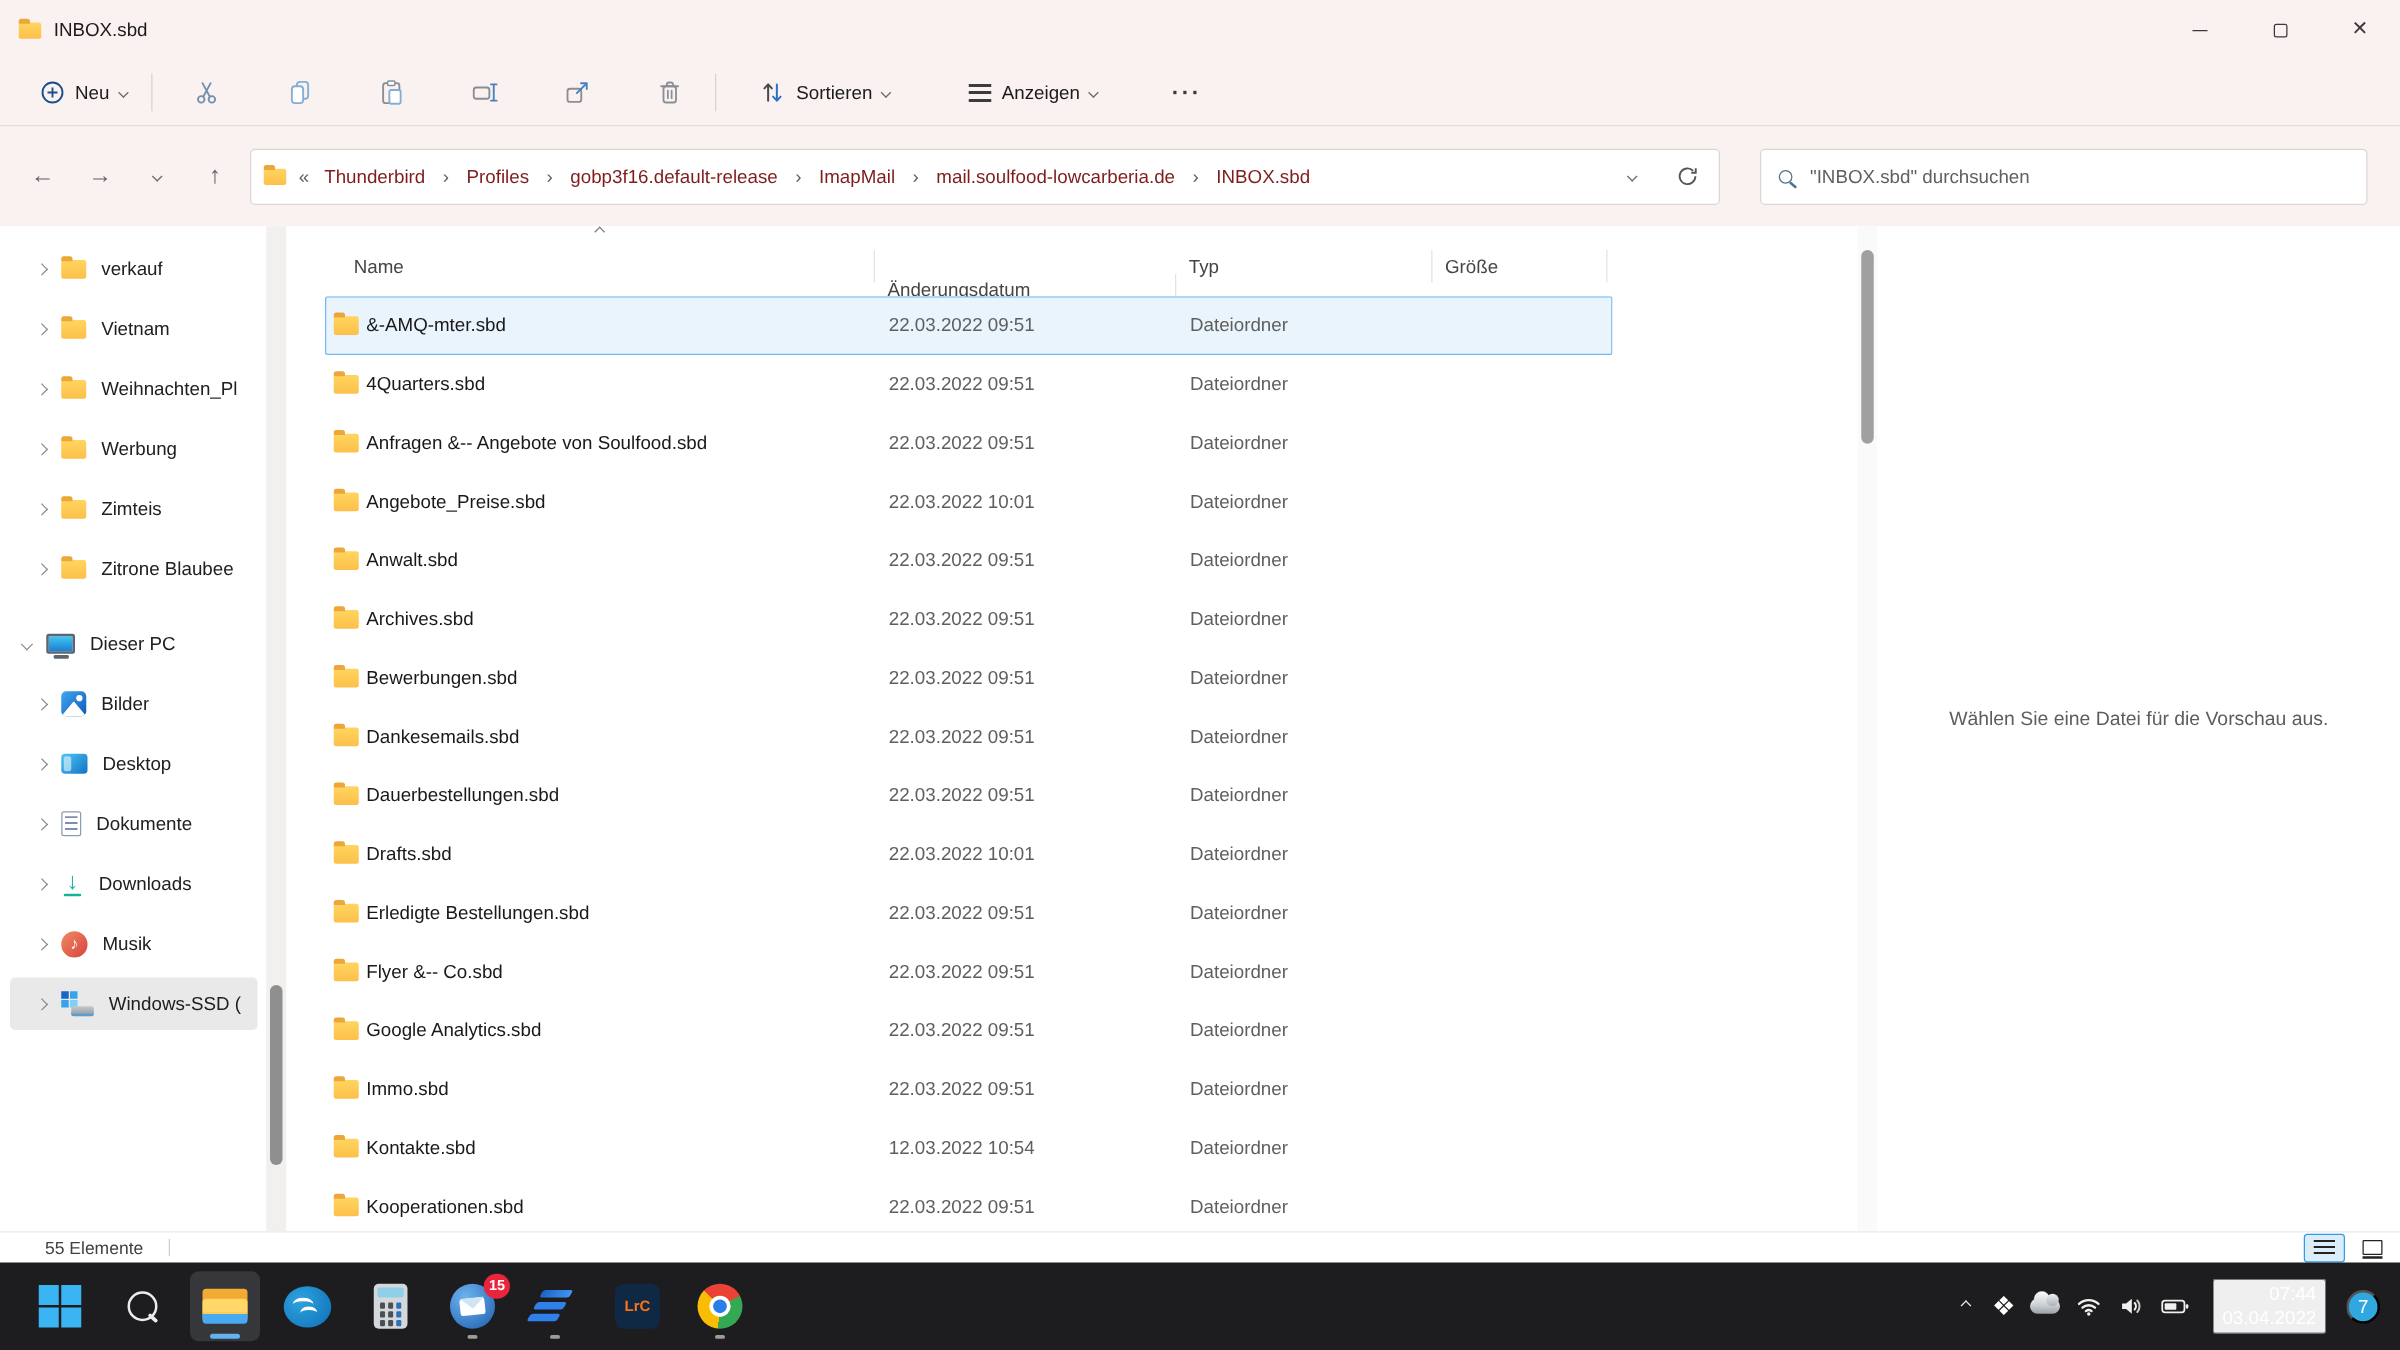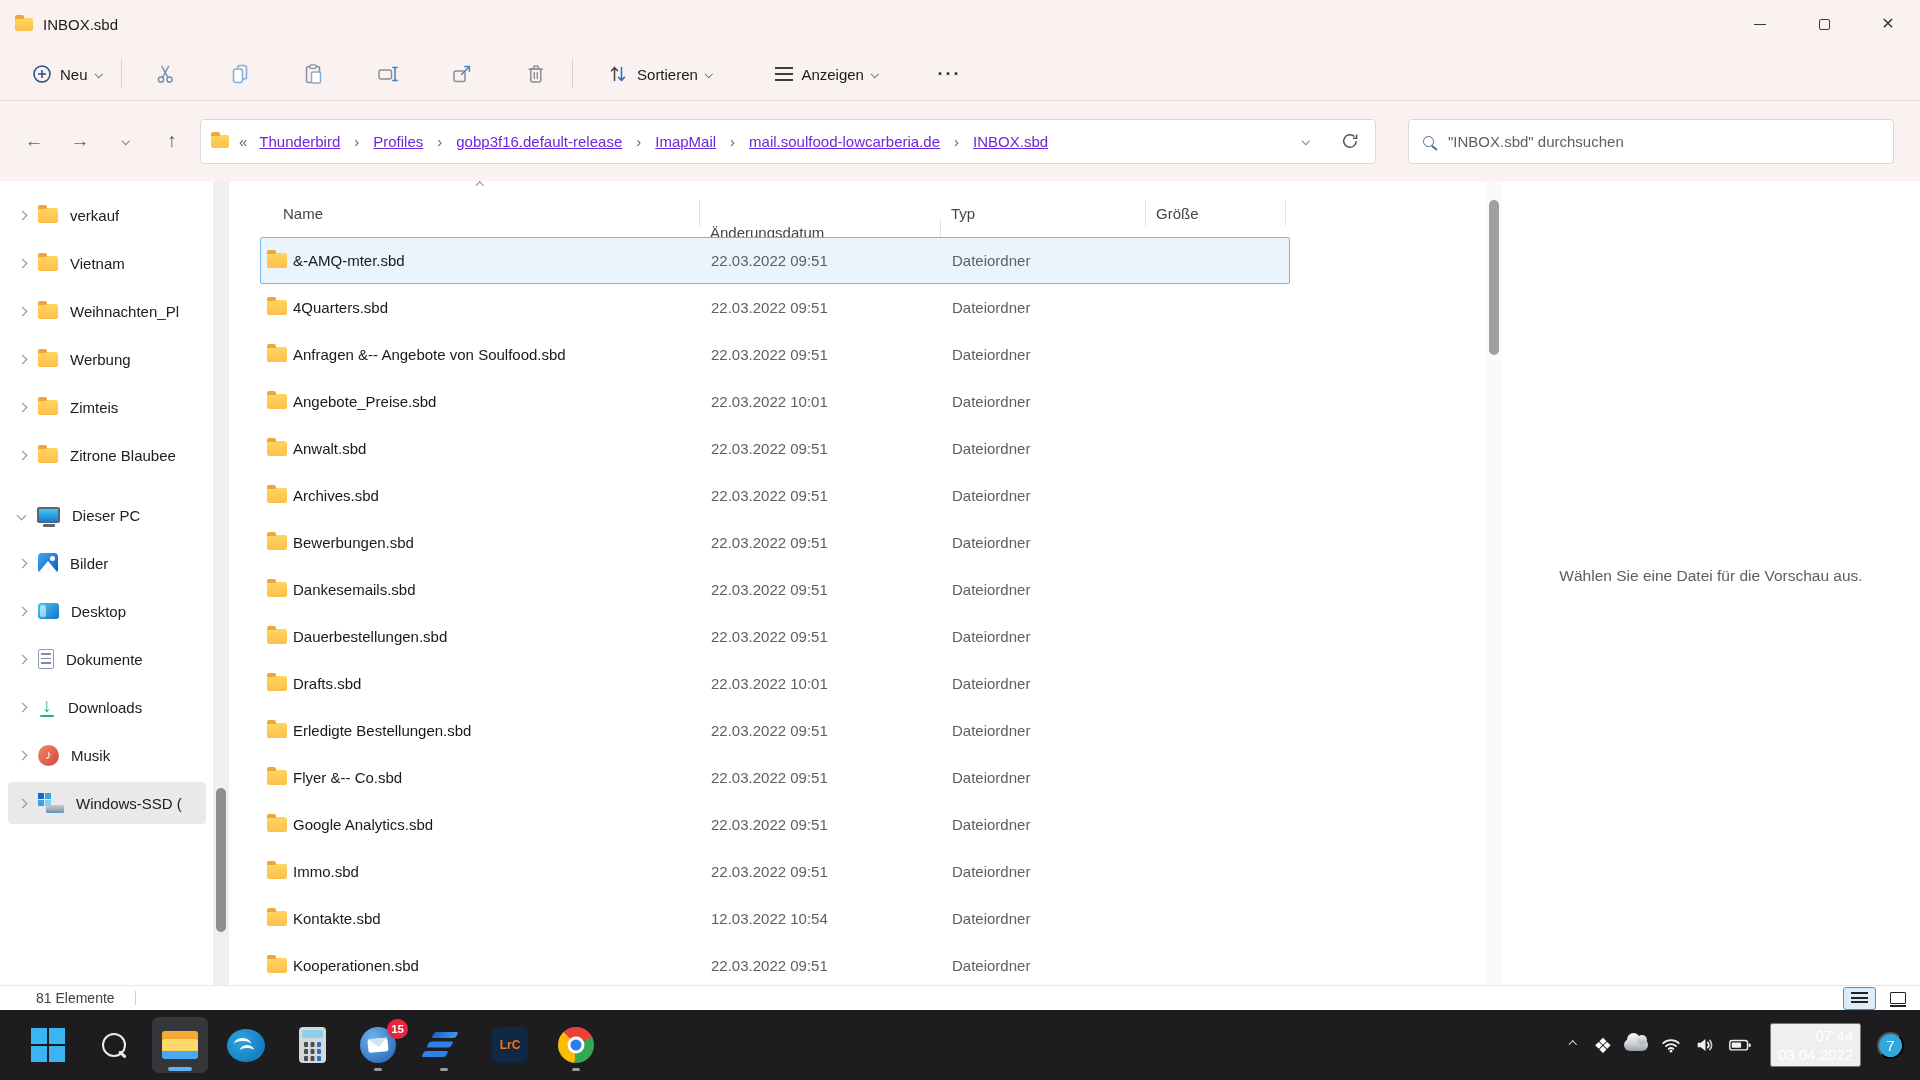--- a/index.html
+++ b/index.html
@@ -36,35 +36,35 @@
   .folder::before{content:"";position:absolute;left:0;top:-3px;width:9px;height:4px;border-radius:2px 2px 0 0;background:#eda63a;}
   .folder.f18{width:18px;height:13px;}
 
   
   .addrrow{position:absolute;left:0;top:101px;width:1920px;height:80px;display:flex;align-items:center;}
   .navbtns{display:flex;align-items:center;gap:6px;margin-left:14px;}
   .navbtn{width:40px;height:36px;border:0;background:transparent;display:flex;align-items:center;justify-content:center;color:#5f6368;font-size:19px;border-radius:4px;cursor:default;}
   .addrbox{margin-left:8px;width:1176px;height:45px;background:#fff;border:1px solid #ddd6d4;border-radius:4px;display:flex;align-items:center;padding:0 10px;}
   .addr-overflow{color:#5f5f5f;font-size:15px;margin:0 6px 0 10px;}
   .crumbs{display:flex;align-items:center;flex:1;overflow:hidden;}
-  .crumb{font-size:15px;color:#6d28d9;padding:4px 6px;border-radius:3px;white-space:nowrap;text-decoration:underline;}
+  .crumb{font-size:15px;color:#7f1d1d;padding:4px 6px;border-radius:3px;white-space:nowrap;}
   .crumb-sep{color:#5f5f5f;font-size:15px;padding:0 8px;}
   .addr-right{display:flex;align-items:center;gap:14px;margin-left:auto;}
   .searchbox{margin-left:32px;width:486px;height:45px;background:#fff;border:1px solid #ddd6d4;border-radius:4px;display:flex;align-items:center;padding:0 14px;gap:12px;}
   .searchbox input{border:0;outline:0;flex:1;font-size:15px;color:#333;background:transparent;}
   .searchbox input::placeholder{color:#5f5f5f;opacity:1;}
   .mag{position:relative;display:inline-block;width:11px;height:11px;border:1.7px solid #51708e;border-radius:50%;flex:0 0 auto;}
   .mag::after{content:"";position:absolute;right:-5px;bottom:-3px;width:7px;height:1.8px;background:#51708e;transform:rotate(40deg);border-radius:1px;}
 
   
   .content{position:absolute;left:0;top:181px;width:1920px;height:804px;background:#fff;}
 
   
   .sidebar{position:absolute;left:0;top:0;width:214px;height:804px;padding-top:10px;overflow:hidden;}
-  .side-item{position:relative;height:48px;display:flex;align-items:center;gap:12px;padding-left:19px;font-size:15px;color:#202020;cursor:default;}
+  .side-item{position:relative;height:48px;display:flex;align-items:center;gap:12px;padding-left:30px;font-size:15px;color:#202020;cursor:default;}
   .side-item .chev{border-color:#8a8a8a;flex:0 0 auto;}
   .side-item.root{padding-left:18px;margin-top:12px;}
   .side-label{white-space:nowrap;overflow:hidden;}
   .side-item.hl::before{content:"";position:absolute;left:8px;right:8px;top:3px;bottom:3px;background:#e9e9e9;border-radius:4px;z-index:-1;}
   .side-item{z-index:0;}
 
   
   .si{position:relative;display:inline-block;flex:0 0 auto;}
   .ic-pc{width:23px;height:16px;border:2px solid #5b6670;border-radius:2px;background:linear-gradient(180deg,#43c6f0,#1a7fd4);}
   .ic-pc::after{content:"";position:absolute;left:50%;bottom:-6px;transform:translateX(-50%);width:12px;height:3px;background:#5b6670;border-radius:1px;}
@@ -535,21 +535,21 @@
     <div class="v-scroll list-scrollbar">
       <div class="v-thumb" style="top:19px;height:155px;background:#a0a0a0;"></div>
     </div>
 
     <section class="preview">
       <div class="preview-text">Wählen Sie eine Datei für die Vorschau aus.</div>
     </section>
   </div>
 
   <div class="statusbar">
-    <span class="status-count">81 Elemente</span>
+    <span class="status-count">55 Elemente</span>
     <span class="status-sep"></span>
     <div class="viewbtns">
       <button class="viewbtn active">
           <span class="vb-details"></span>
         </button>
       <button class="viewbtn">
           <span class="vb-large"></span>
         </button>
     </div>
   </div>

